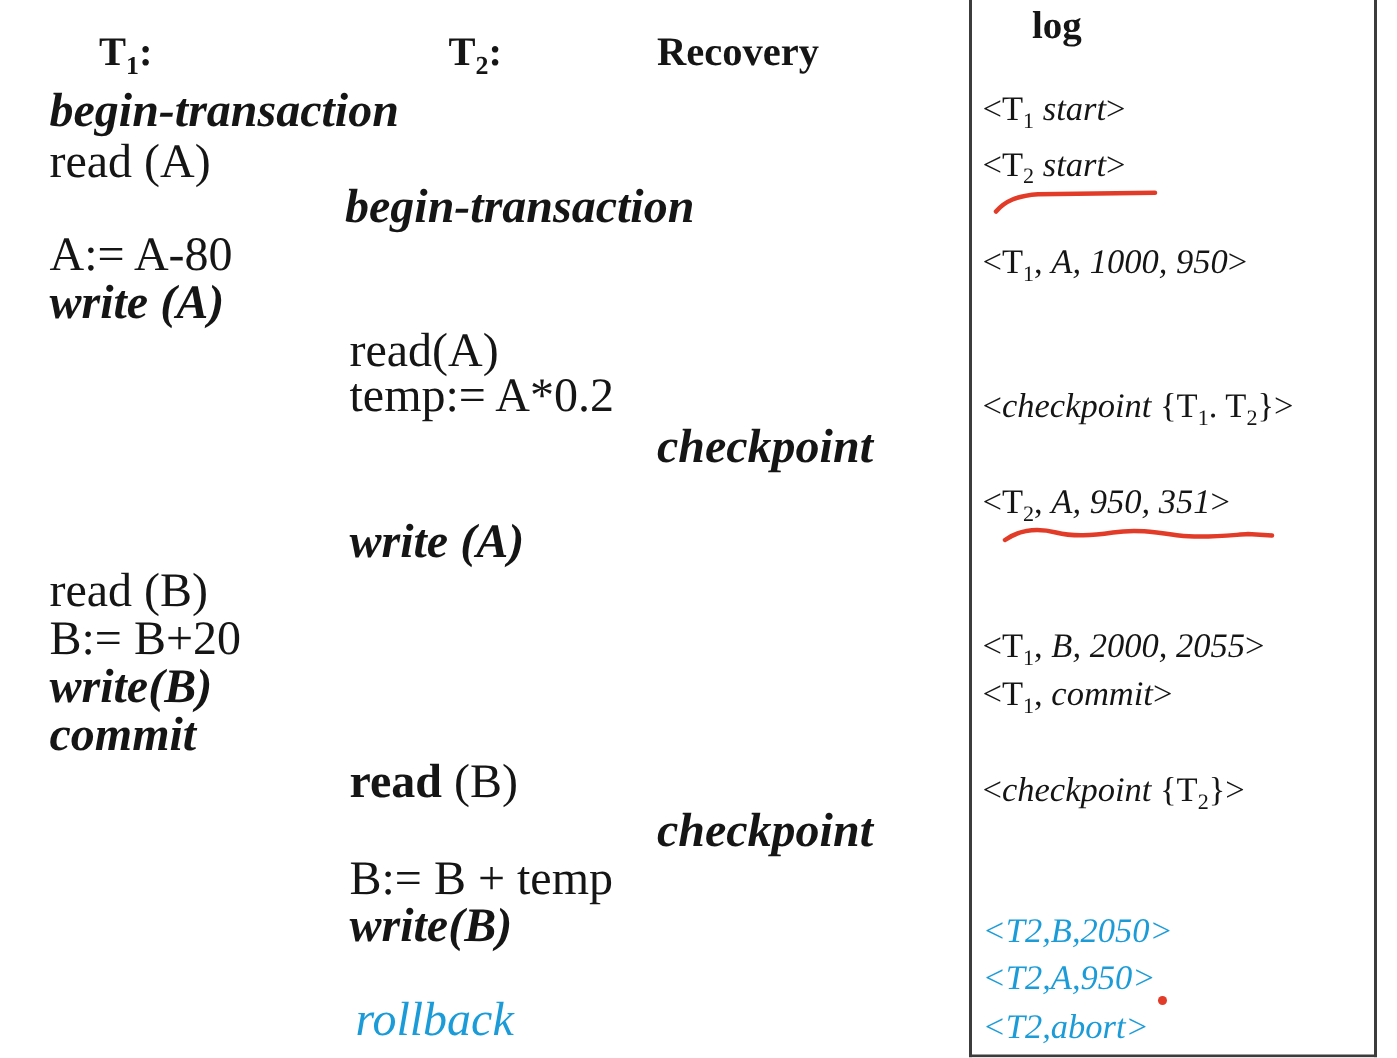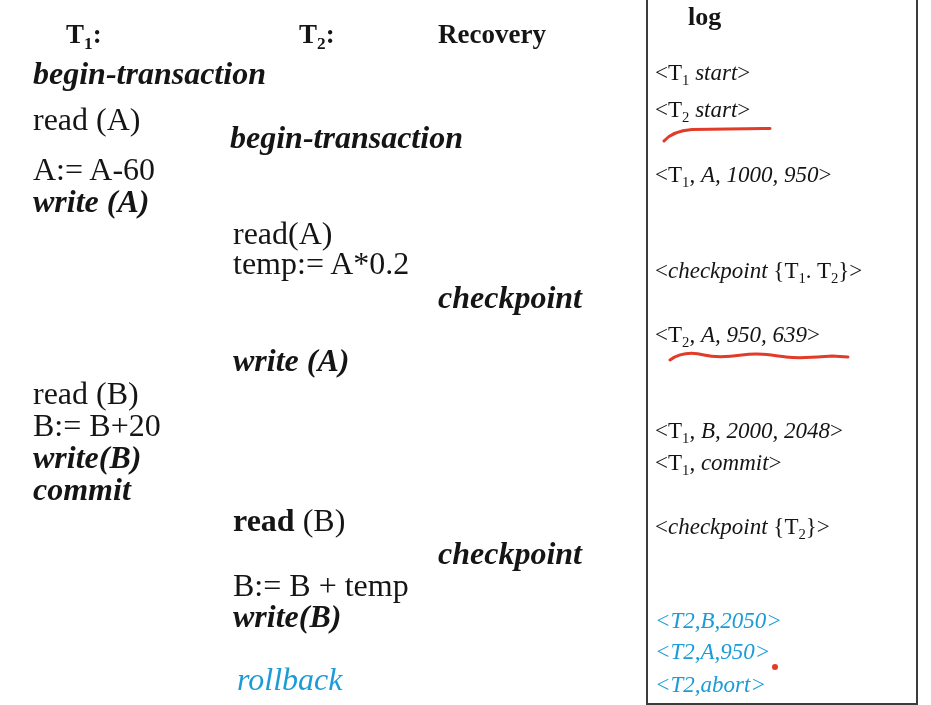--- a/index.html
+++ b/index.html
@@ -28,22 +28,22 @@
 </head>
 <body>
 
 <div class="canvas">
 
   <div class="line hdr" style="left:66px; top:20px;"><span>T</span><span class="ts">1</span><span>:</span></div>
   <div class="line hdr" style="left:266px; top:20px;margin-left:33px;"><span>T</span><span class="ts">2</span><span>:</span></div>
   <div class="line hdr" style="left:438px; top:20px;">Recovery</div>
 
   <div class="line bi" style="left:33px; top:56px;">begin-transaction</div>
-  <div class="line" style="left:33px; top:102px;">read (A)</div>
-  <div class="line" style="left:33px; top:152px;">A:= A-60</div>
+  <div class="line" style="left:33px; top:90px;">read (A)</div>
+  <div class="line" style="left:33px; top:152px;">A:= A-80</div>
   <div class="line bi" style="left:33px; top:184px;">write (A)</div>
   <div class="line" style="left:33px; top:376px;">read (B)</div>
   <div class="line" style="left:33px; top:408px;">B:= B+20</div>
   <div class="line bi" style="left:33px; top:440px;">write(B)</div>
   <div class="line bi" style="left:33px; top:472px;">commit</div>
 
   <div class="line bi" style="left:230px; top:120px;">begin-transaction</div>
   <div class="line" style="left:233px; top:216px;">read(A)</div>
   <div class="line" style="left:233px; top:246px;">temp:= A*0.2</div>
   <div class="line bi" style="left:233px; top:343px;">write (A)</div>
@@ -59,23 +59,23 @@
   <div class="line log-hdr" style="left:688px; top:3px;">log</div>
 
   <div class="line log-line" style="left:655px; top:31px;margin-top:29px;"><span>&lt;T</span><span class="ts">1</span><span class="i"> start</span><span>&gt;</span></div>
 
   <div class="line log-line" style="left:655px; top:97px;"><span>&lt;T</span><span class="ts">2</span><span class="i"> start</span><span>&gt;</span></div>
 
   <div class="line log-line" style="left:655px; top:162px;"><span>&lt;T</span><span class="ts">1</span><span>, </span><span class="i">A, 1000, 950</span><span>&gt;</span></div>
 
   <div class="line log-line" style="left:655px; top:258px;"><span>&lt;</span><span class="i">checkpoint</span><span> {T</span><span class="ts">1</span><span>. T</span><span class="ts">2</span><span>}&gt;</span></div>
 
-  <div class="line log-line" style="left:655px; top:322px;"><span>&lt;T</span><span class="ts">2</span><span>, </span><span class="i">A, 950, 639</span><span>&gt;</span></div>
+  <div class="line log-line" style="left:655px; top:322px;"><span>&lt;T</span><span class="ts">2</span><span>, </span><span class="i">A, 950, 351</span><span>&gt;</span></div>
 
-  <div class="line log-line" style="left:655px; top:418px;"><span>&lt;T</span><span class="ts">1</span><span>, </span><span class="i">B, 2000, 2048</span><span>&gt;</span></div>
+  <div class="line log-line" style="left:655px; top:418px;"><span>&lt;T</span><span class="ts">1</span><span>, </span><span class="i">B, 2000, 2055</span><span>&gt;</span></div>
 
   <div class="line log-line" style="left:655px; top:450px;"><span>&lt;T</span><span class="ts">1</span><span>, </span><span class="i">commit</span><span>&gt;</span></div>
 
   <div class="line log-line" style="left:655px; top:514px;"><span>&lt;</span><span class="i">checkpoint</span><span> {T</span><span class="ts">2</span><span>}&gt;</span></div>
 
 
   <div class="line log-line blue" style="left:655px; top:608px;">&lt;T2,B,2050&gt;</div>
   <div class="line log-line blue" style="left:655px; top:639px;">&lt;T2,A,950&gt;</div>
   <div class="line log-line blue" style="left:655px; top:672px;">&lt;T2,abort&gt;</div>
 

